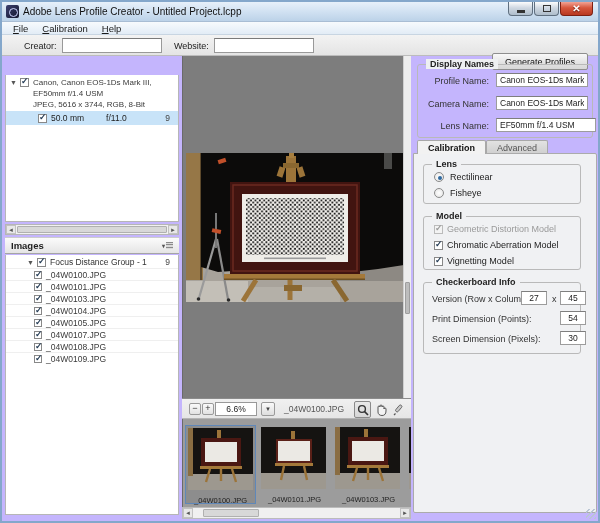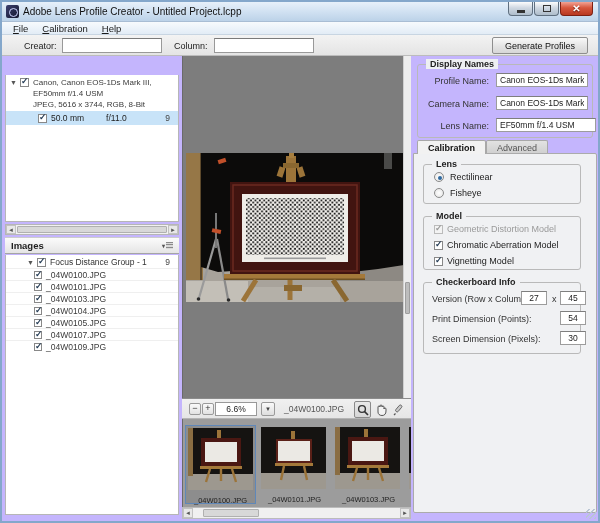--- a/index.html
+++ b/index.html
@@ -30,21 +30,21 @@
   .menu-item{display:inline-block;font-size:9.5px;color:#1a1a1a;padding:0 7px;}
   .menu-item::first-letter{text-decoration:underline;}
   
   .toolbar{position:absolute;left:0;top:33px;right:0;height:21px;
     background:linear-gradient(#f3f3f3,#e4e4e4);border-bottom:1px solid #bcbcbc;}
   .tb-label{position:absolute;font-size:9px;color:#222;top:6px;}
   .tb-input{position:absolute;top:3px;height:15px;border:1px solid #999;border-top-color:#7a7a7a;
     background:#fff;font-size:9px;padding:0 3px;}
   .btn{border:1px solid #8e8e8e;border-radius:2px;background:linear-gradient(#f9f9f9,#e4e4e4 55%,#d7d7d7);
     font-size:9px;color:#111;}
-  .generate{position:absolute;right:10px;top:2px;width:96px;height:17px;}
+  .generate{position:absolute;right:10px;top:18px;width:96px;height:17px;}
   
   .panel-header{height:17px;background:linear-gradient(#fbfbfb,#e5e5e5);
     border-top:1px solid #cdcdcd;border-bottom:1px solid #a5a5a5;
     font-size:9.5px;font-weight:bold;color:#222;display:flex;align-items:center;
     padding:0 6px;position:relative;}
   .left-col{position:absolute;left:3px;top:56px;width:174px;bottom:6px;}
   .profiles-body{position:absolute;left:0;top:17px;right:0;height:147px;background:#fff;
     border:1px solid #b6b6b6;border-top:none;overflow:hidden;}
   .prow-group{padding:2px 2px 1px 4px;display:flex;}
   .expander{font-size:7px;color:#555;width:10px;flex:0 0 auto;padding-top:2px;}
@@ -149,21 +149,21 @@
 
   <div class="menubar">
     <span class="menu-item">File</span>
     <span class="menu-item">Calibration</span>
     <span class="menu-item">Help</span>
   </div>
 
   <div class="toolbar">
     <span class="tb-label" style="left:22px">Creator:</span>
     <input class="tb-input" style="left: 60px; width: 100px;" value="">
-    <span class="tb-label" style="left:172px">Column:</span>
+    <span class="tb-label" style="left:172px">Website:</span>
     <input class="tb-input" style="left: 212px; width: 100px;" value="">
     <button class="btn generate">Generate Profiles</button>
   </div>
 
   <div class="left-col">
 
 
     <div class="profiles-body">
       <div class="prow-group">
         <span class="expander">▼</span>
@@ -218,20 +218,24 @@
           <span class="cb checked"></span>
           <span>_04W0104.JPG</span>
         </div>
       <div class="irow">
           <span class="cb checked"></span>
           <span>_04W0105.JPG</span>
         </div>
       <div class="irow">
           <span class="cb checked"></span>
           <span>_04W0107.JPG</span>
+        </div>
+      <div class="irow">
+          <span class="cb checked"></span>
+          <span>_04W0108.JPG</span>
         </div>
       <div class="irow">
           <span class="cb checked"></span>
           <span>_04W0109.JPG</span>
         </div>
     </div>
   </div>
 
   <div class="center-col">
     <div class="canvas">

